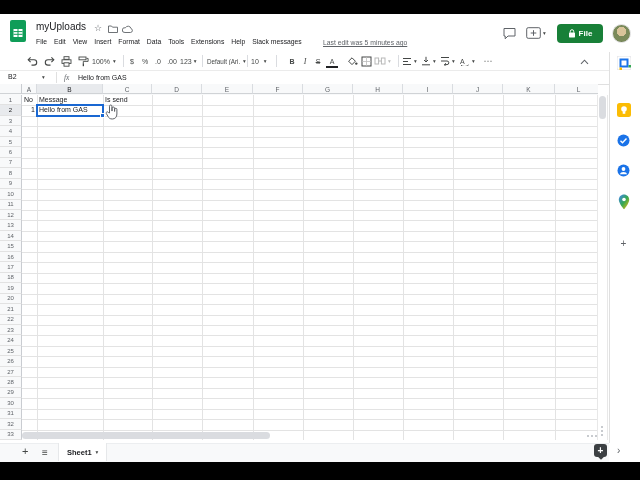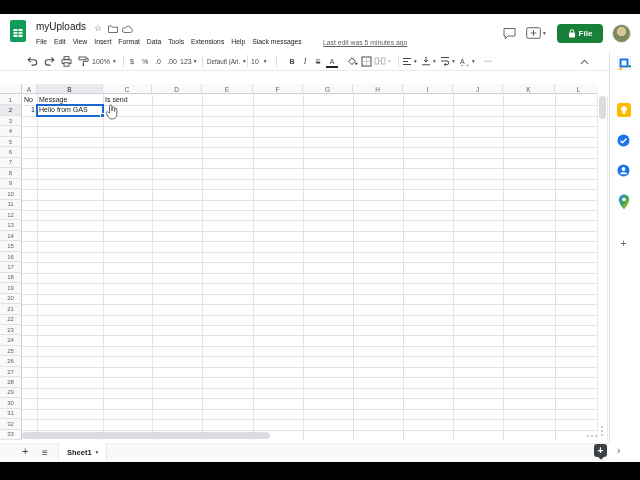--- a/index.html
+++ b/index.html
@@ -240,20 +240,27 @@
       <span class="caret" style="margin-left:2px;">▾</span>
     </div>
     <div class="tb tb-txt" style="left:481px;width:14px;font-size:9px;">⋯</div>
     <div class="tb collapse">
       <svg width="9" height="6" viewBox="0 0 9 6">
           <path d="M1 4.8 L4.5 1.2 L8 4.8" fill="none" stroke="#5f6368" stroke-width="1.1"></path>
         </svg>
     </div>
   </div>
 
+  <div class="abs fbar">
+    <span class="abs namebox">B2</span>
+    <span class="abs caret" style="left:42px;top:4px;">▾</span>
+    <span class="abs" style="left:56px;top:1px;width:1px;height:11px;background:#e0e0e0;"></span>
+    <span class="abs fx">fx</span>
+    <span class="abs fval">Hello from GAS</span>
+  </div>
 
   <div class="abs" id="colheaders">
       <div class="corner"></div>
       <div class="colh" style="left: 22px; width: 15px;">A</div>
       <div class="colh hl" style="left: 37px; width: 66px;">B</div>
       <div class="colh" style="left: 103px; width: 49px;">C</div>
       <div class="colh" style="left: 152px; width: 50px;">D</div>
       <div class="colh" style="left: 202px; width: 51px;">E</div>
       <div class="colh" style="left: 253px; width: 50px;">F</div>
       <div class="colh" style="left: 303px; width: 50px;">G</div>

